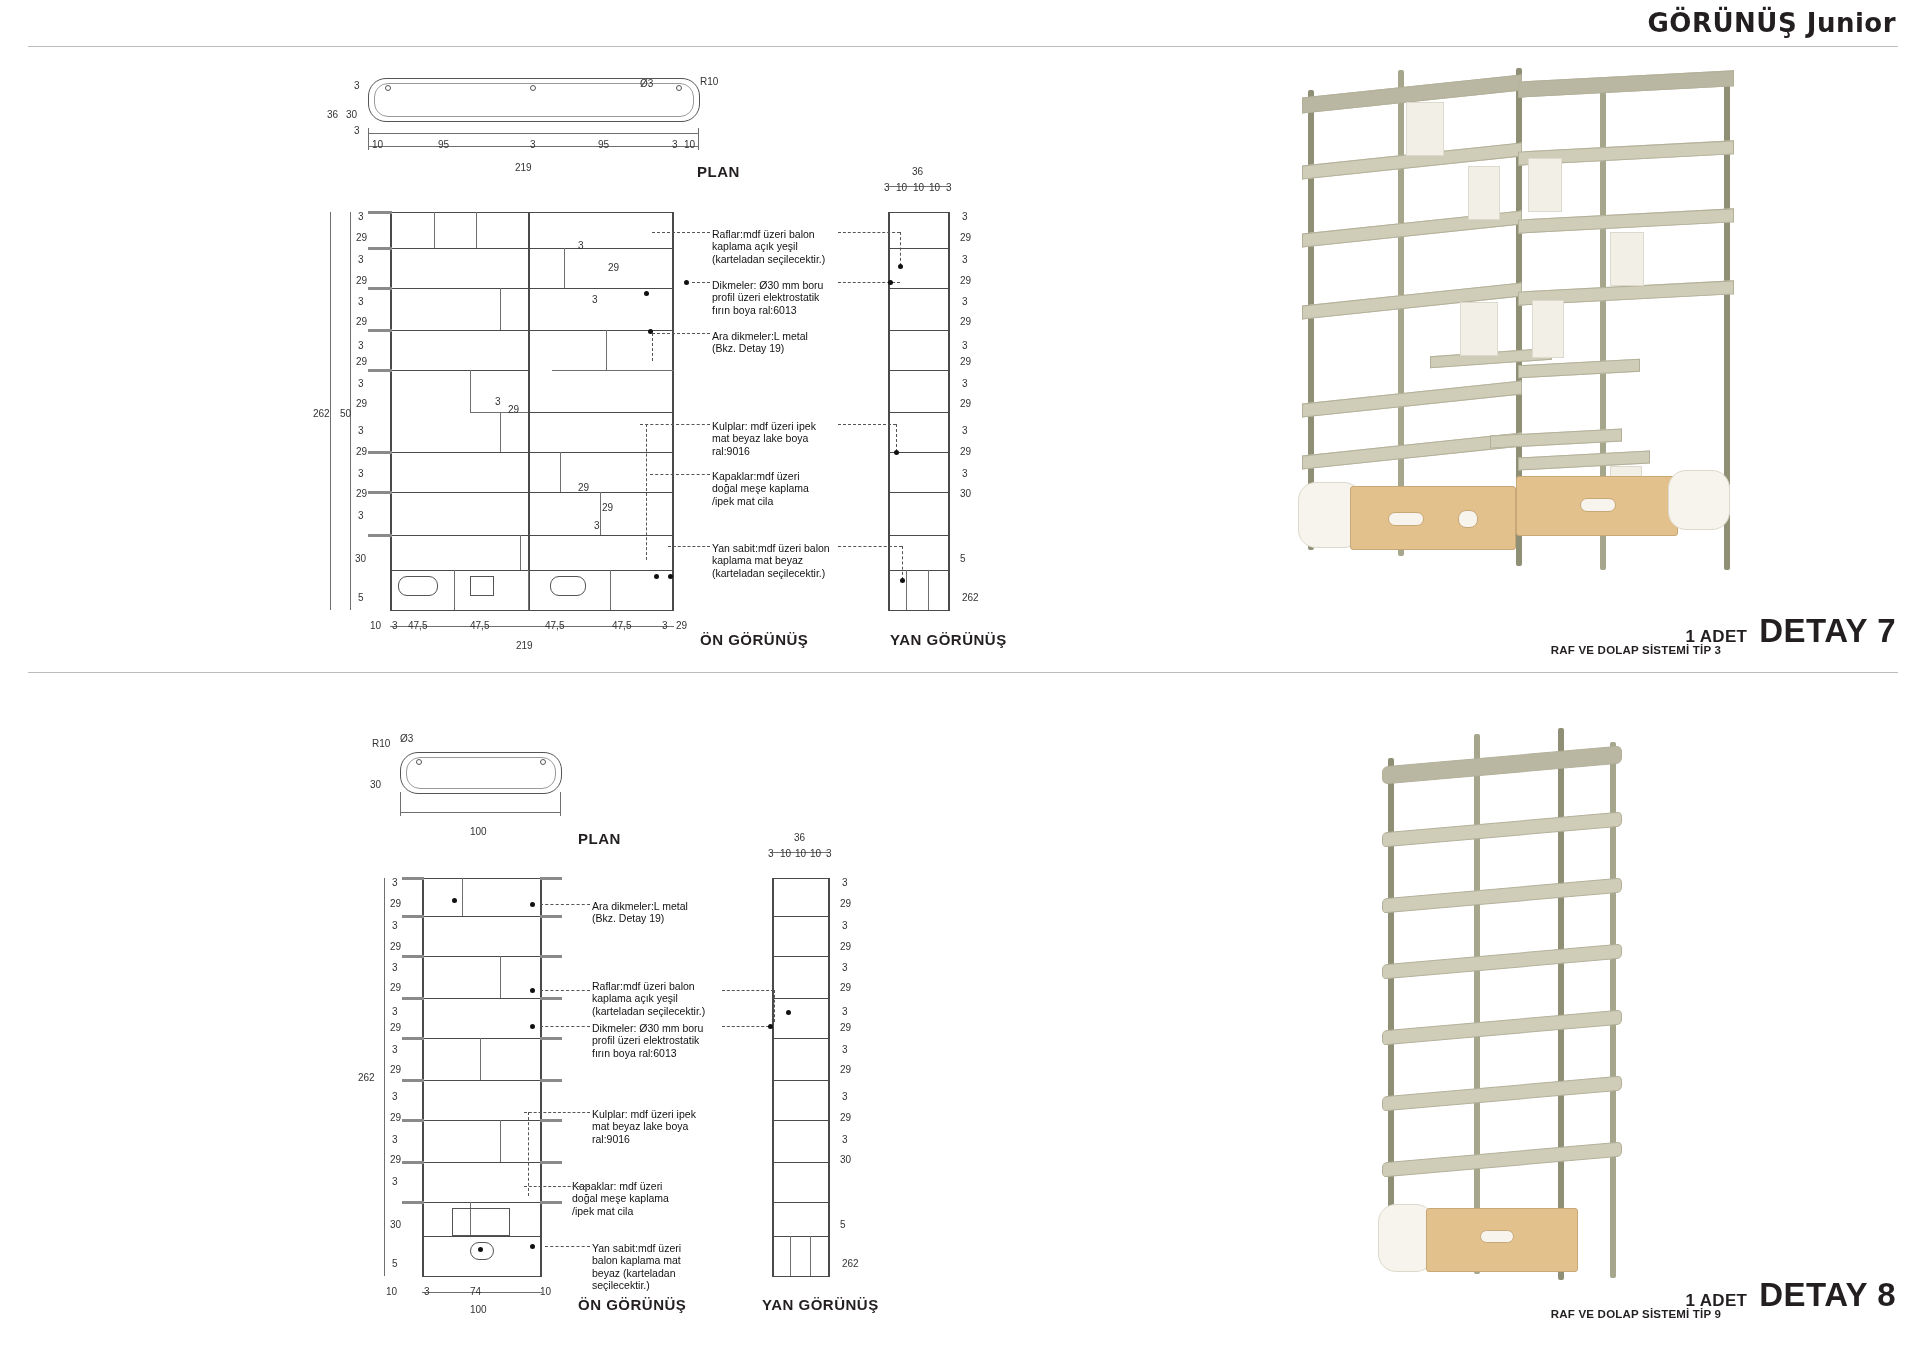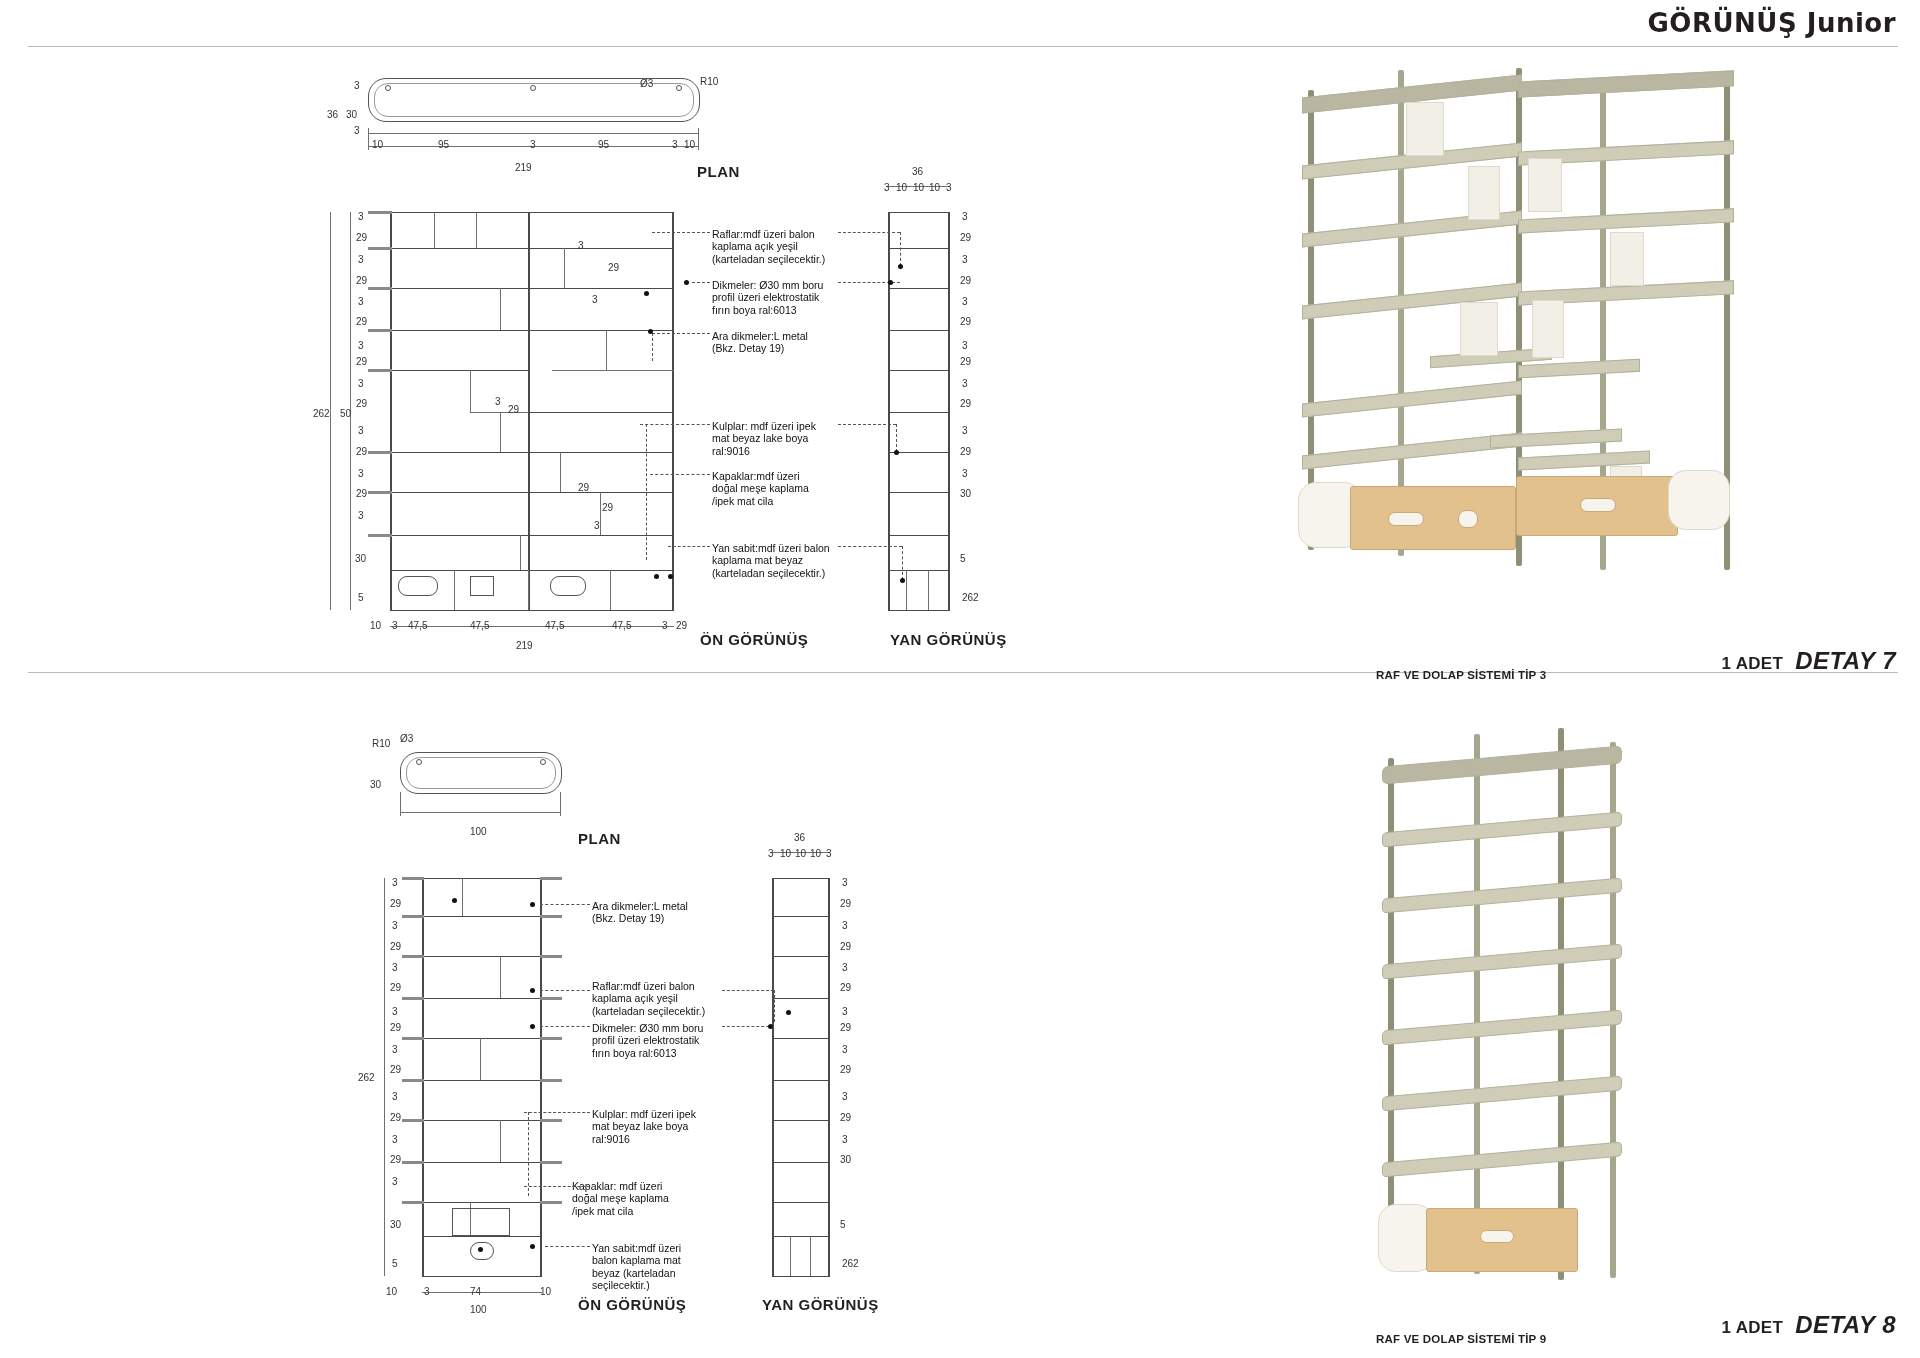--- a/index.html
+++ b/index.html
@@ -38,23 +38,23 @@
     position:absolute;border:1px solid #555;border-radius:18px;background:#fff;
   }
   .plan-inner{
     position:absolute;border:1px solid #9a9a9a;border-radius:14px;background:#fff;
   }
   .circ{position:absolute;border:1px solid #555;border-radius:50%;}
   .rect{position:absolute;border:1px solid #555;}
   .rrect{position:absolute;border:1px solid #555;border-radius:7px;}
 
   
-  .detay{position:absolute;text-align:left;margin-top:35px;}
+  .detay{position:absolute;text-align:center;}
   .detay .adet{font-size:17px;font-weight:bold;letter-spacing:0.3px;}
-  .detay .big{font-size:24px;font-weight:bold;letter-spacing:0.5px;font-style:italic;}
+  .detay .big{font-size:33px;font-weight:bold;letter-spacing:0.5px;}
   .detay .sub{font-size:11.5px;font-weight:bold;letter-spacing:0.2px;}
   .detay .row{display:flex;align-items:baseline;justify-content:flex-end;gap:12px;}
 
   
   .render{position:absolute;}
   .shelf3d{position:absolute;background:#cfcdb8;border:1px solid #b3b09a;}
   .shelf3d.dark{background:#b9b7a2;}
   .post{position:absolute;background:#8f8f76;border-radius:2px;}
   .post.light{background:#a6a68c;}
   .panelw{position:absolute;background:#f2efe6;border:1px solid #ddd9cc;}

